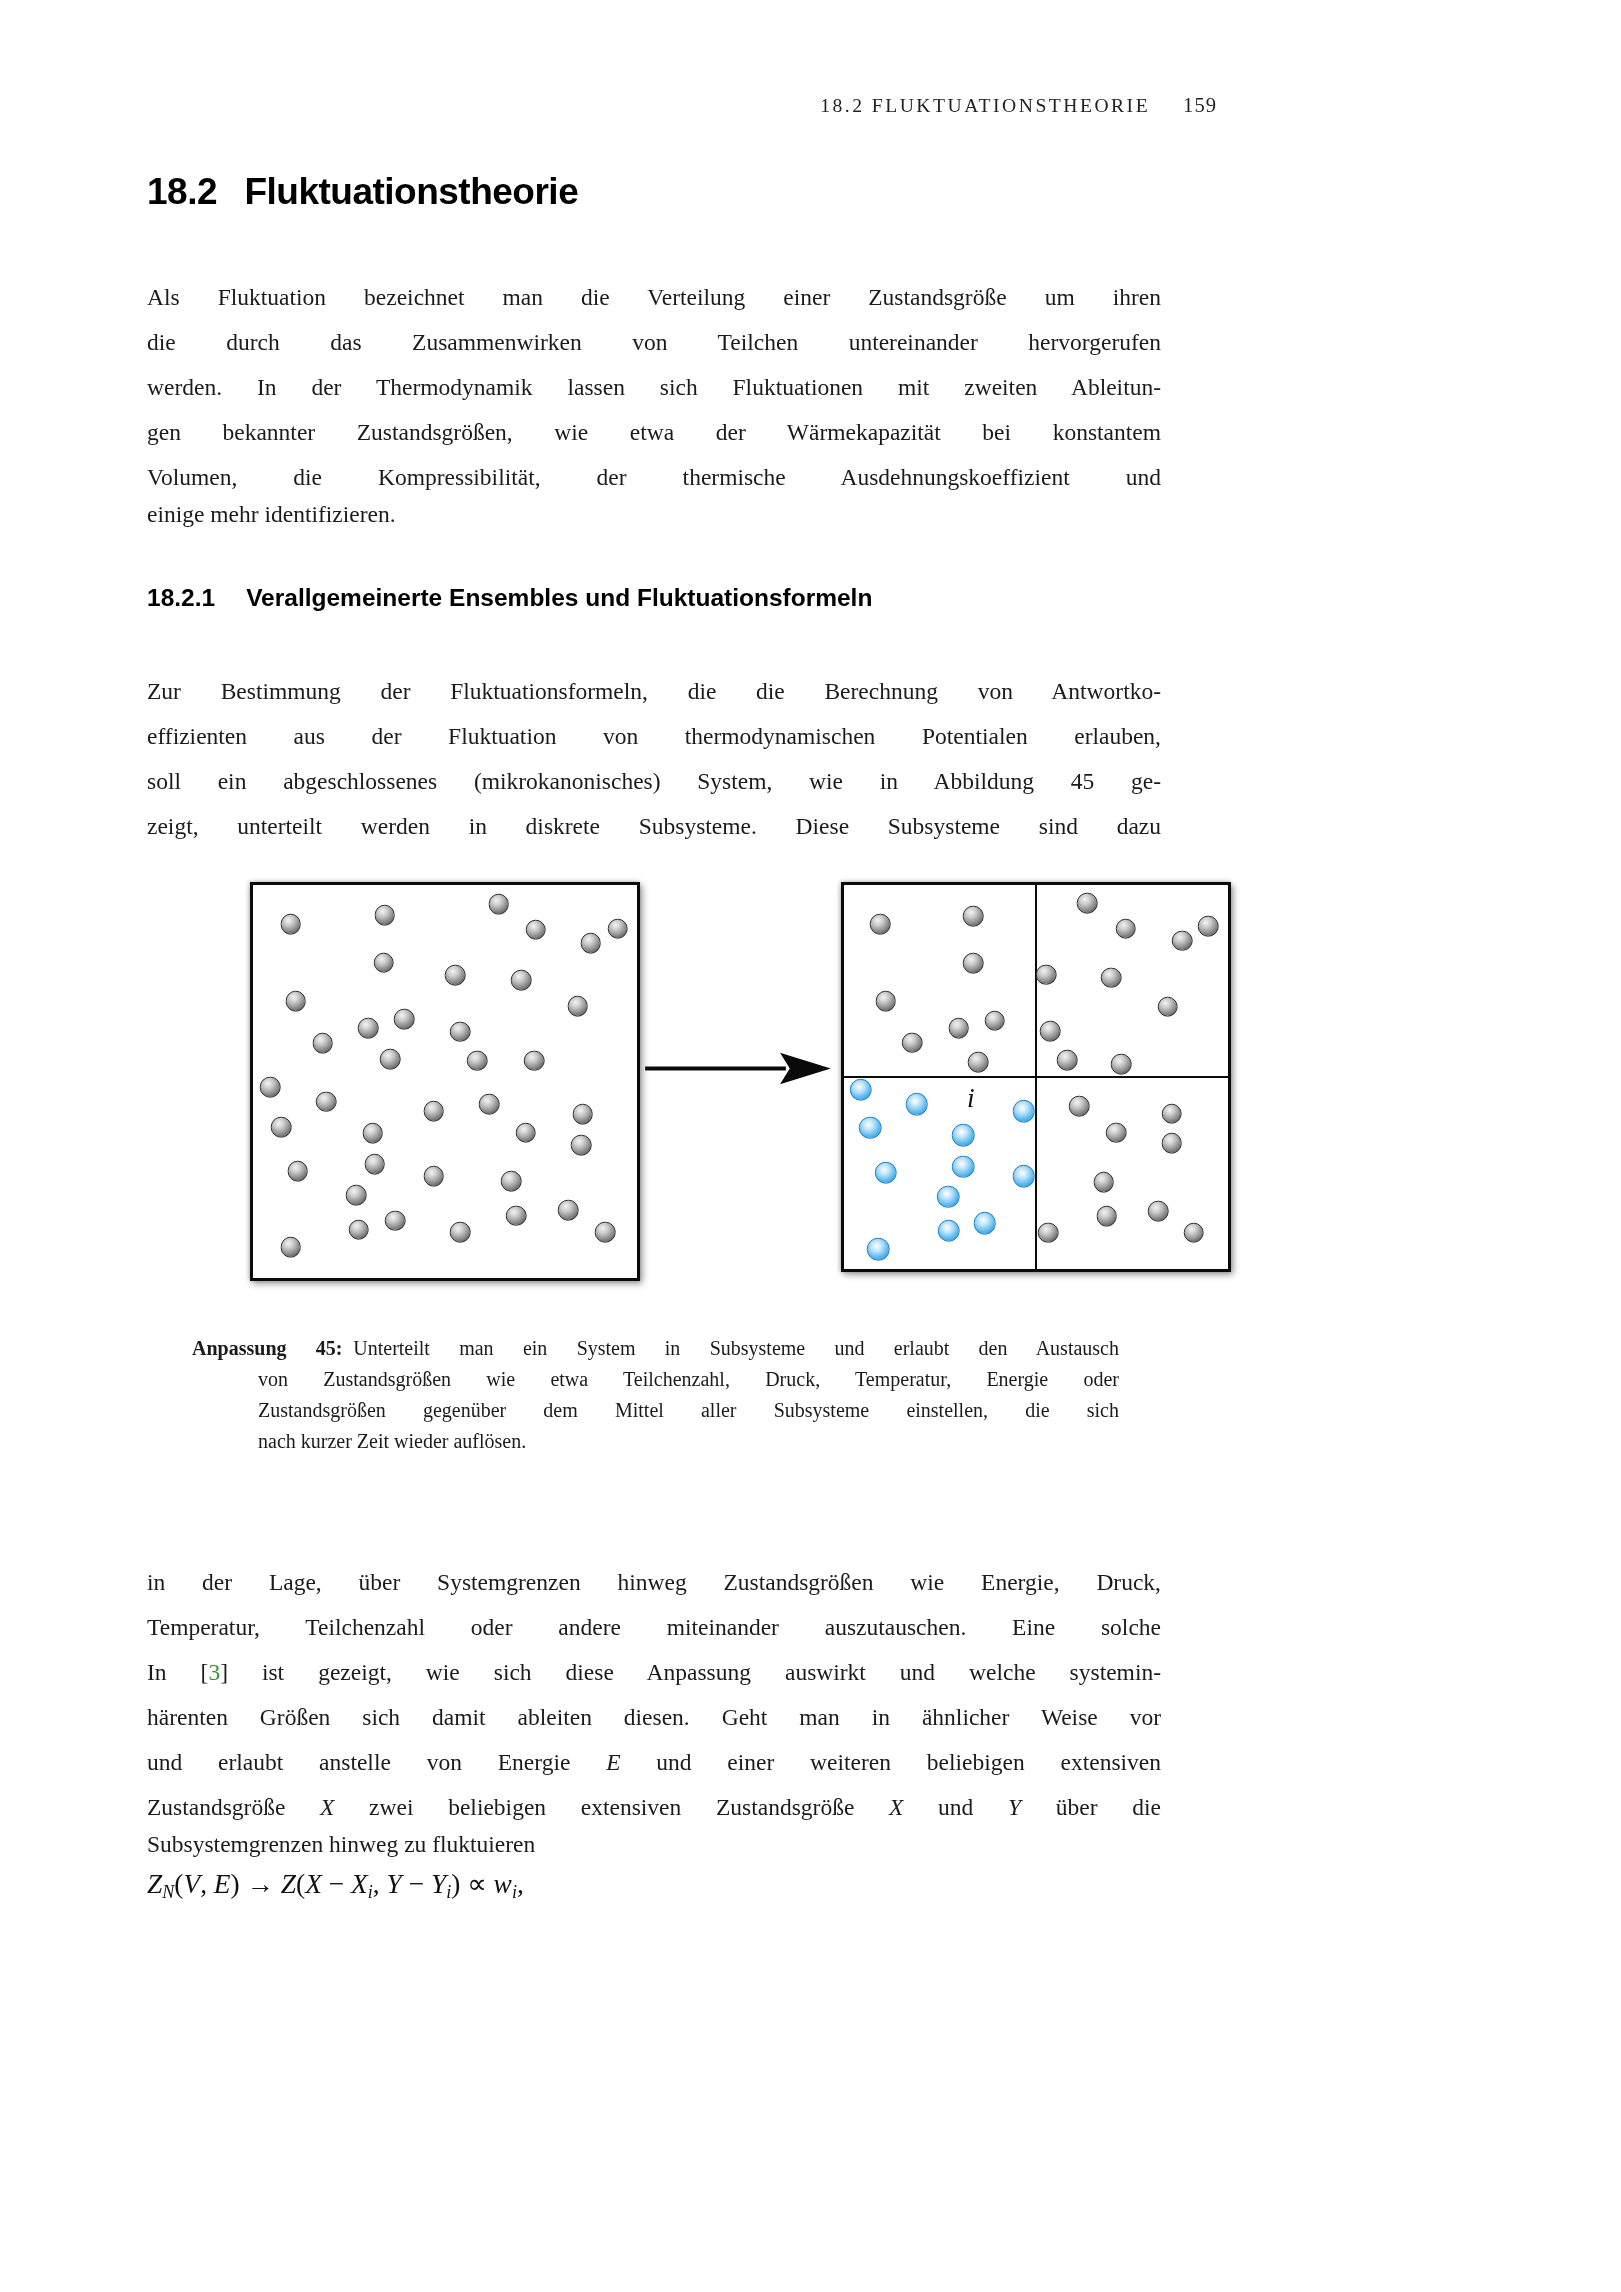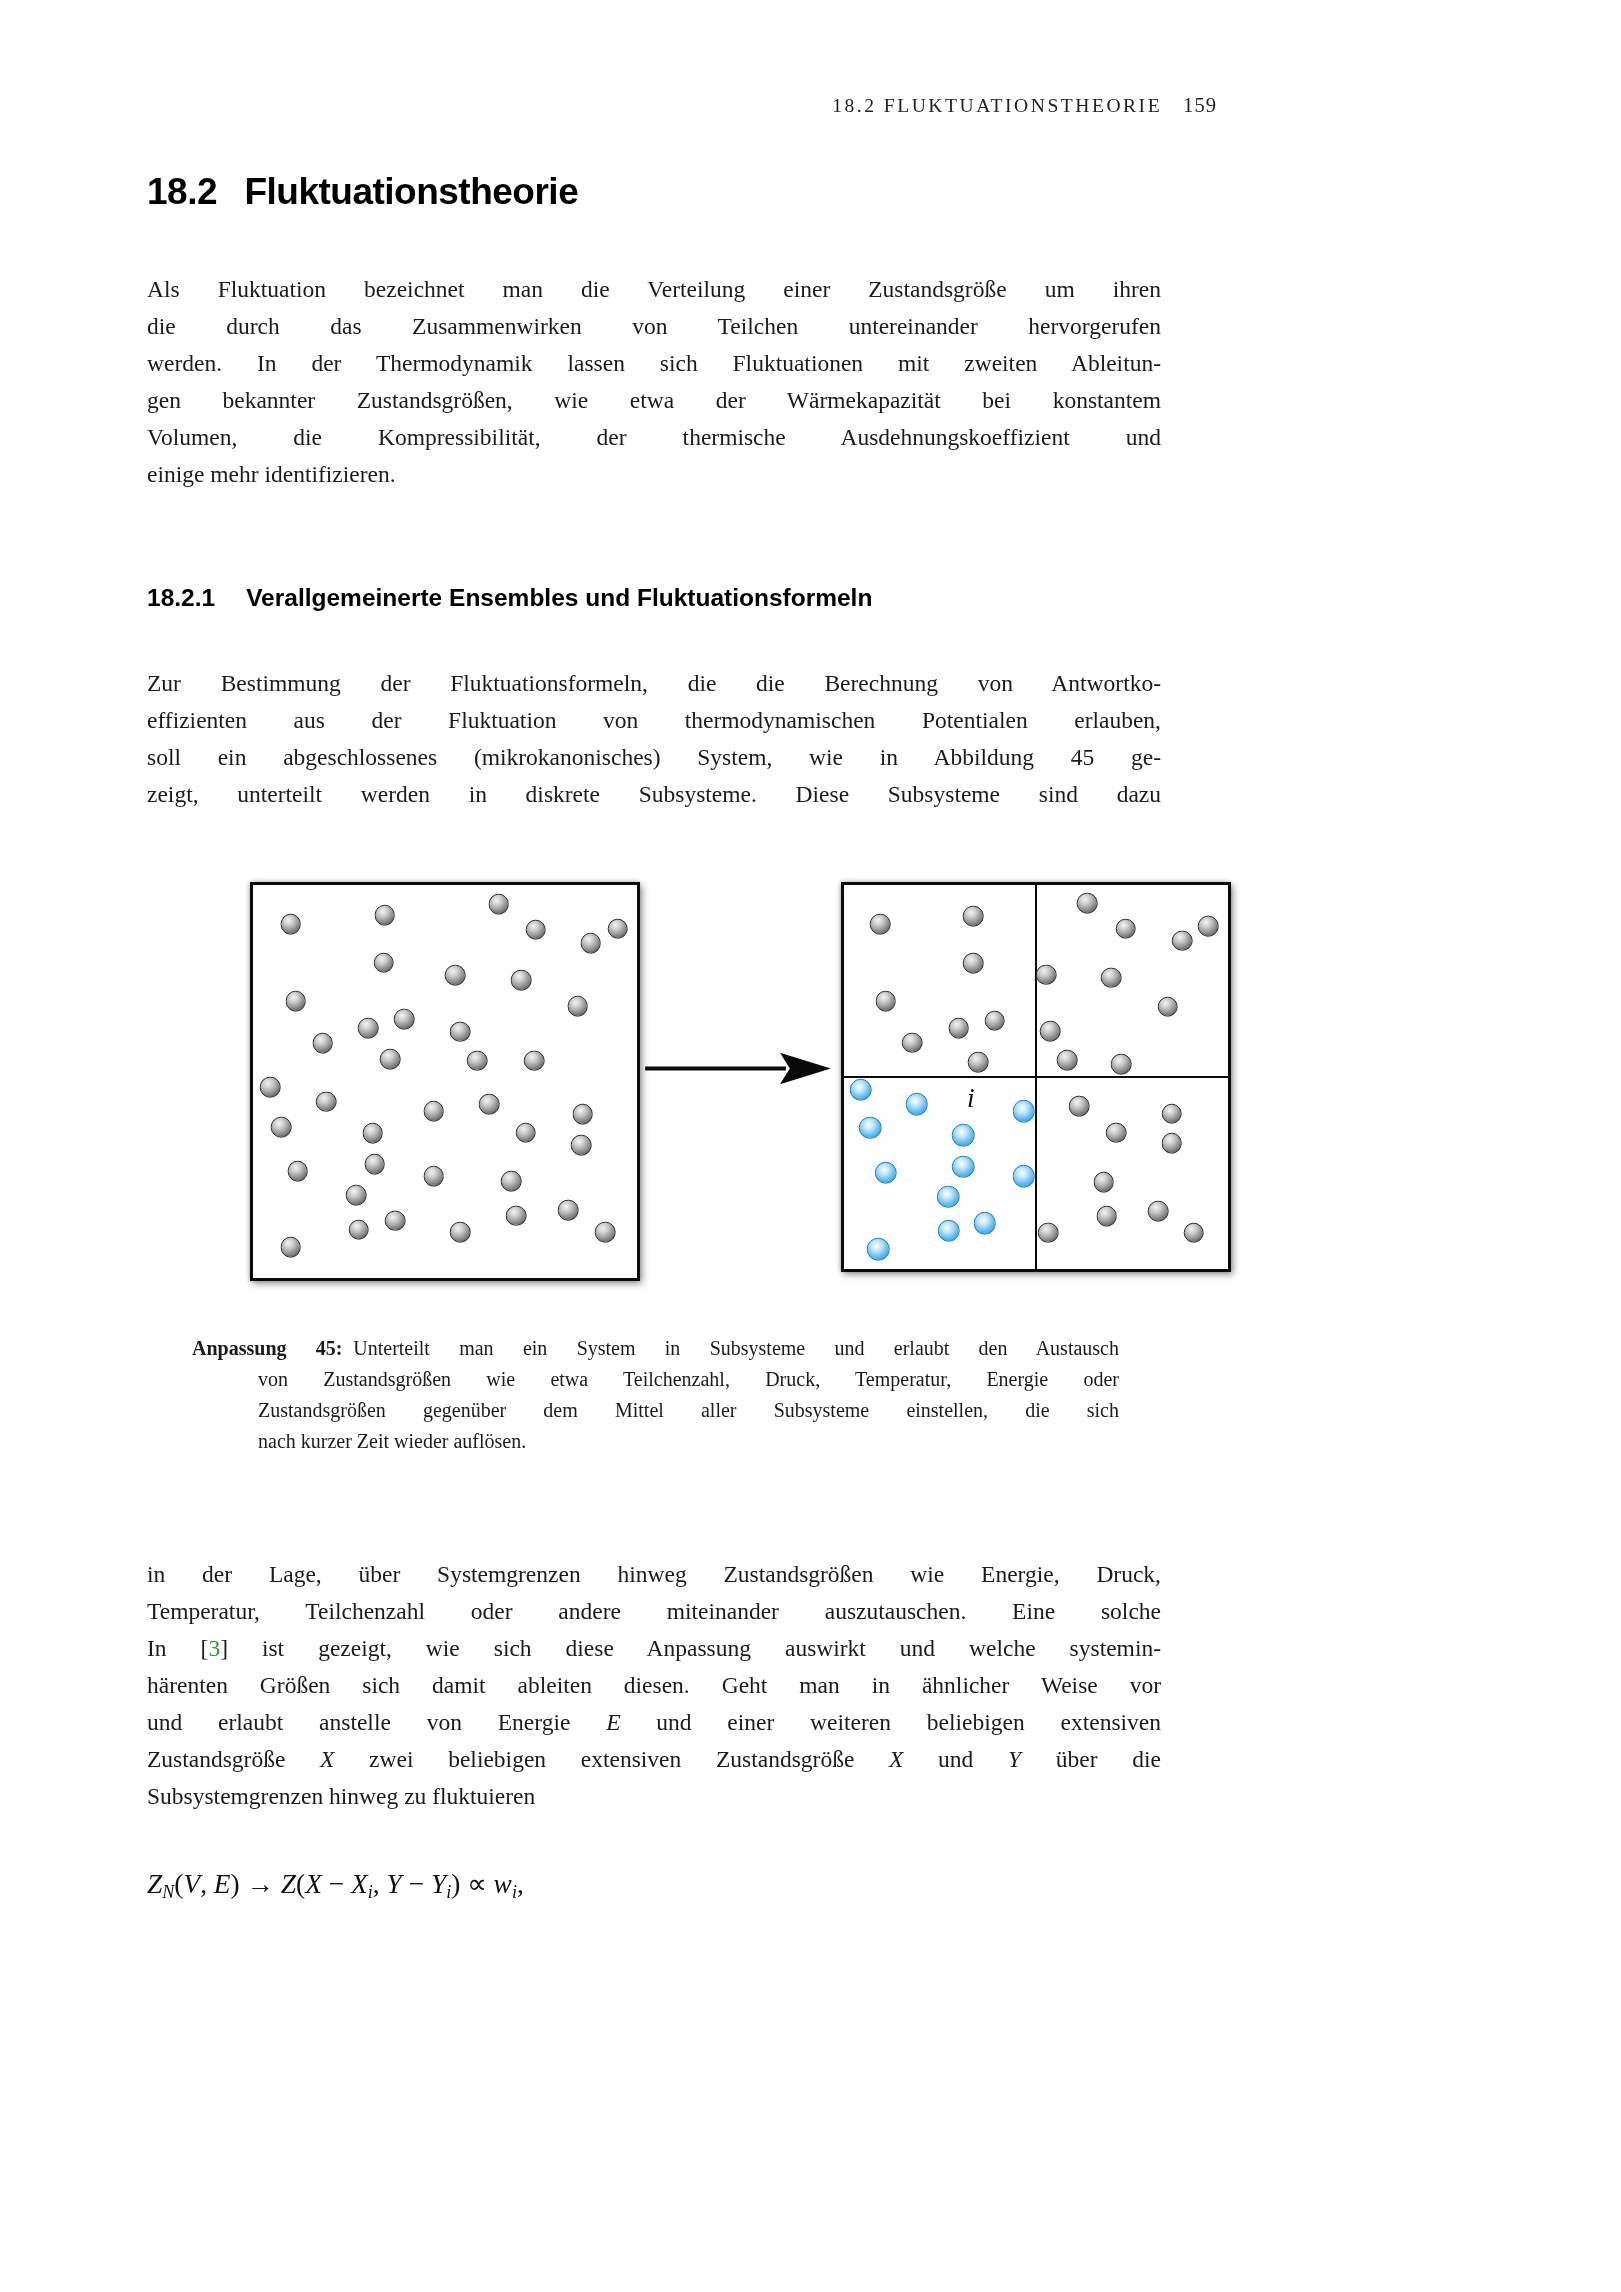--- a/index.html
+++ b/index.html
@@ -8,21 +8,21 @@
     background:#ffffff; color:#1b1b1b;
     font-family:"Liberation Serif", serif;
     overflow:hidden;
   }
   
   .running-header {
     position:absolute; top:94px; left:147px; width:1070px;
     text-align:right; font-size:19.6px; color:#222;
   }
   .rh-label { letter-spacing:2.5px; }
-  .rh-page { margin-left:21px; letter-spacing:1px; font-size:20.6px; }
+  .rh-page { margin-left:33px; letter-spacing:1px; font-size:20.6px; }
 
   
   .sec-heading {
     position:absolute; top:171px; left:147px;
     font-family:"Liberation Sans", sans-serif;
     font-size:37px; font-weight:700; color:#000;
     letter-spacing:-0.5px;
   }
   .sec-heading .h-title { margin-left:27.4px; }
   .subsec-heading {
@@ -30,21 +30,21 @@
     font-family:"Liberation Sans", sans-serif;
     font-size:24.5px; font-weight:700; color:#000;
   }
   .subsec-heading .h-title { margin-left:31px; }
 
   
   .para { position:absolute; left:147px; width:1014px; font-size:23.5px; line-height:37px; }
   #para1 { top:271px; }
   #para2 { top:665px; }
   #para3 { top:1556px; }
-  .jl { text-align:justify; text-align-last:justify; }
+  .jl { text-align:justify; text-align-last:justify;margin-top:8px; }
   .ll { text-align:left; text-align-last:left; }
 
   .seg-g { color:#3a8f3a; }
   .seg-i { font-style:italic; }
   .seg-sub { font-style:italic; font-size:66%; vertical-align:-0.28em; }
 
   
   .sim-box {
     position:absolute; background:#fff; box-sizing:border-box;
     border:3.9px solid #0a0a0a;

